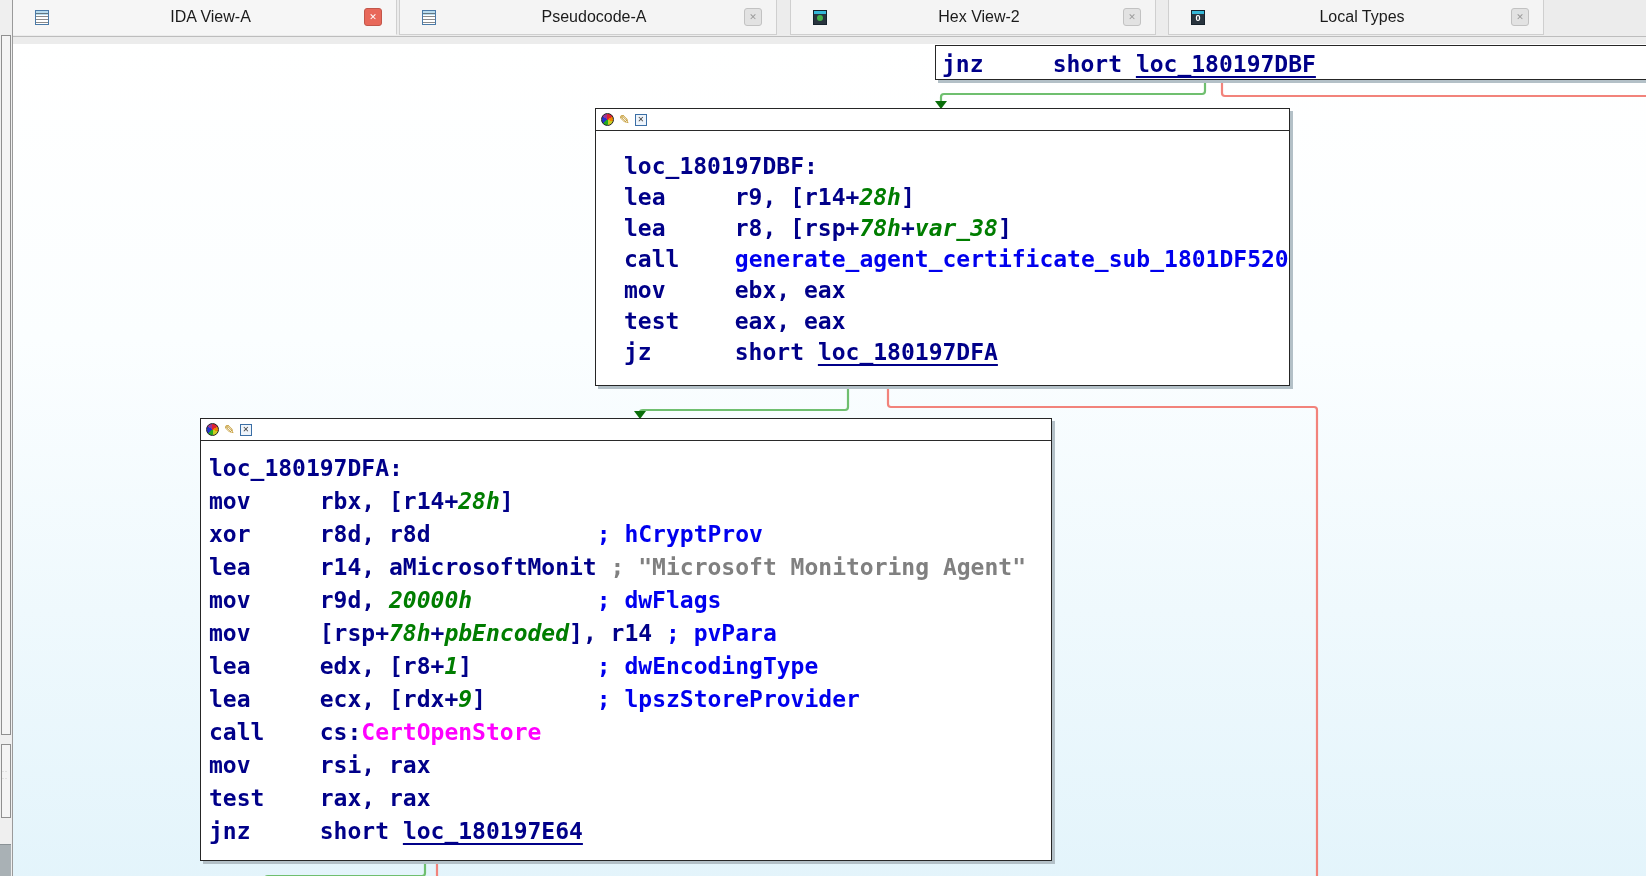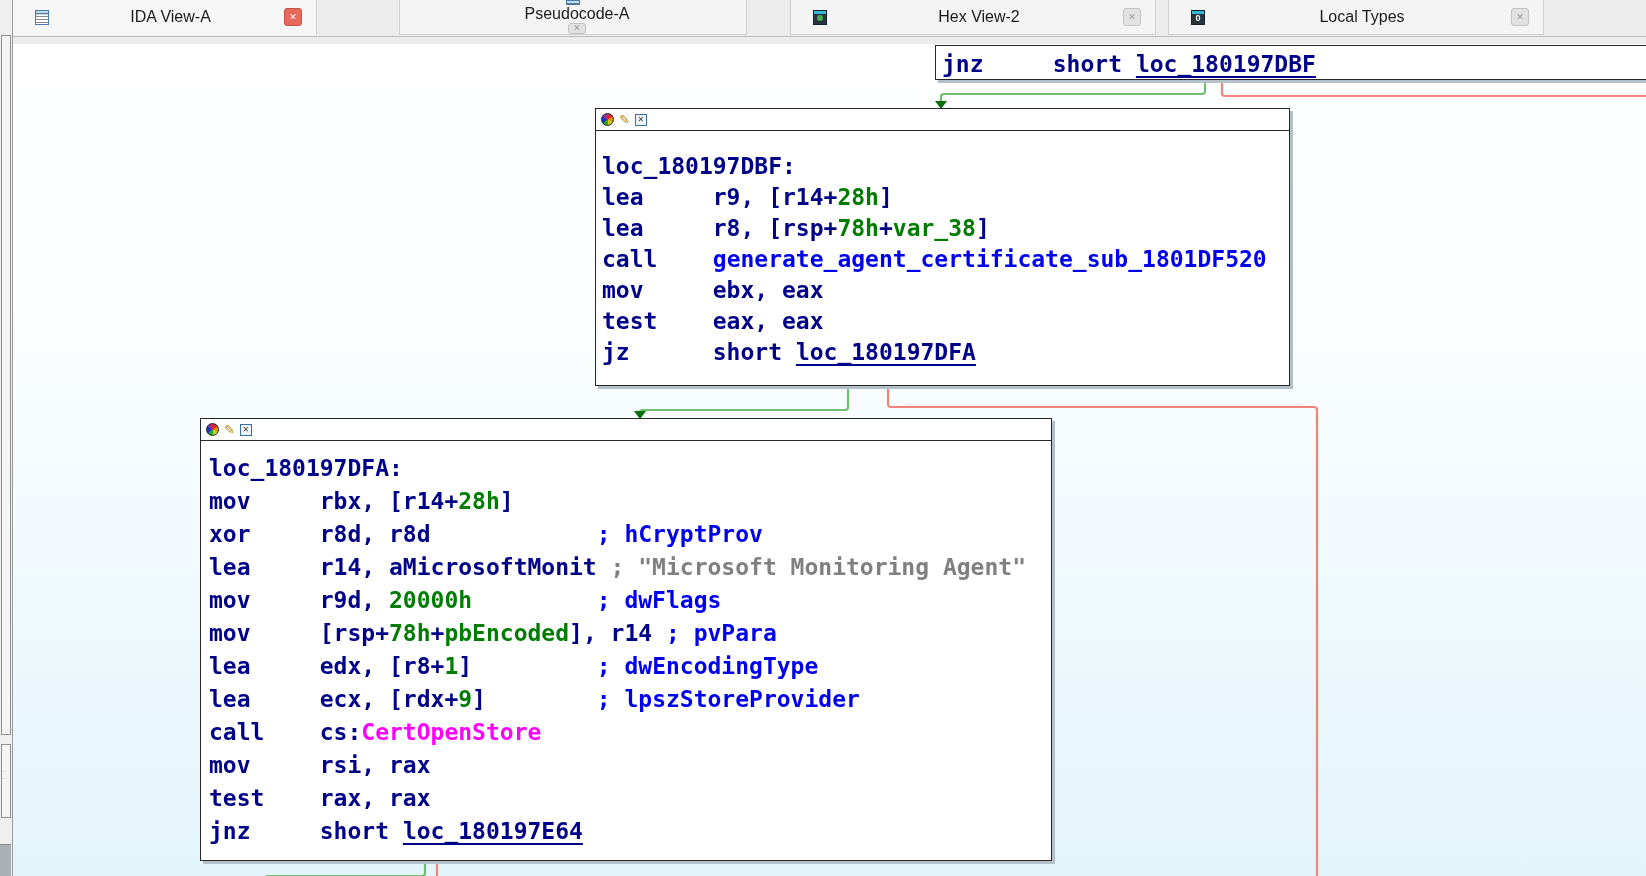--- a/index.html
+++ b/index.html
@@ -48,52 +48,52 @@
                          #2a2 170deg 230deg,#23c 230deg 300deg,#939 300deg 360deg);}
   .pencil-icon{font-size:13px;line-height:13px;color:#b8860b;transform:rotate(0deg);}
   .frame-icon{width:12px;height:12px;box-sizing:border-box;border:1px solid #3a6ea5;background:#eef4fb;
               font-size:8px;line-height:10px;text-align:center;color:#444;}
 
   .code{white-space:pre;font-family:"DejaVu Sans Mono","Liberation Mono",monospace;
         font-size:23px;font-weight:bold;}
   .cl{height:31px;line-height:31px;}
   #node-2 .cl{height:33px;line-height:33px;}
   .c-ins{color:var(--asm_navy,#000089);}
-  .c-num{color:var(--asm_num,#007d00);}
+  .c-num{color:var(--asm_num,#007d00);font-style:italic;}
   .c-blue{color:var(--asm_blue,#0000ee);}
   .c-gray{color:var(--asm_gray,#808080);}
   .c-imp{color:var(--asm_magenta,#ff00ff);margin-top:12px;}
   .u{text-decoration:underline;text-underline-offset:4px;text-decoration-thickness:2px;}
 
   #node-top{left:923px;top:1px;width:740px;height:35px;box-shadow:3px 3px 0 0 #b3c0c7;}
   #node-top .code{padding:3px 0 0 6px;}
   #node-1{left:583px;top:64px;width:695px;height:278px;}
-  #node-1 .code{padding:20px 0 0 6px;}
+  #node-1 .code{padding:20px 0 0 6px;margin-left:22px;}
   #node-2{left:188px;top:374px;width:852px;height:443px;}
   #node-2 .code{padding:11px 0 0 8px;}
 </style>
 </head>
 <body>
 
 <div id="screen">
 
   <div id="left-strip">
     <div class="strip-seg" style="top:35px;height:698px;"></div>
     <div class="strip-seg" style="top:744px;height:72px;"></div>
     <div class="strip-dots" style="top:768px;">··<br>··</div>
     <div id="strip-thumb"></div>
   </div>
 
   <div id="tabbar">
-    <div class="tab active" style="left:0;width:305px;">
+    <div class="tab active" style="left:0;width:385px;">
       <span class="icon-doc"></span>
       <span class="tab-label">IDA View-A</span>
       <span class="tab-close red">✕</span>
     </div>
-    <div class="tab" style="left:387px;width:348px;flex-direction:column;">
+    <div class="tab" style="left:387px;width:378px;">
       <span class="icon-doc"></span>
       <span class="tab-label">Pseudocode-A</span>
       <span class="tab-close gray">✕</span>
     </div>
     <div class="tab" style="left:778px;width:366px;">
       <span class="icon-dark">
           <span class="icon-hex-dot"></span>
         </span>
       <span class="tab-label">Hex View-2</span>
       <span class="tab-close gray">✕</span>

